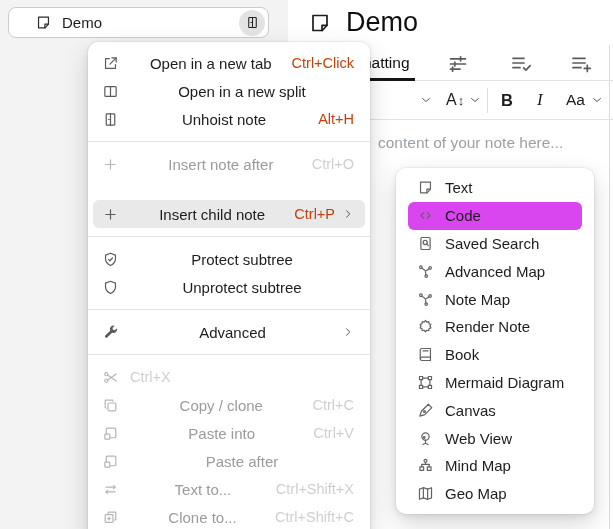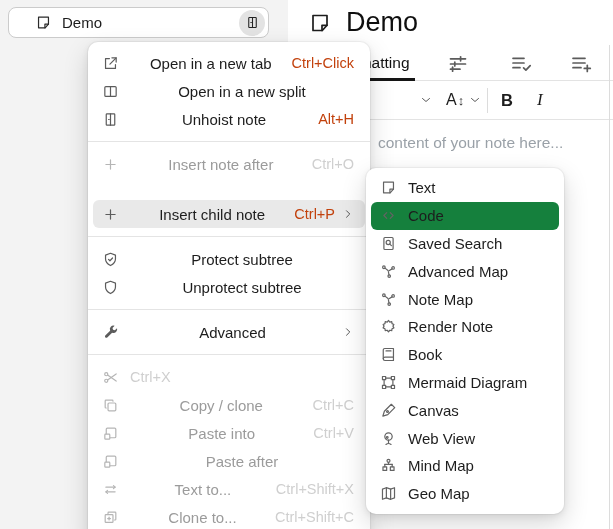--- a/index.html
+++ b/index.html
@@ -24,36 +24,36 @@
   .fmt-item{position:absolute;top:0;height:38px;display:flex;align-items:center;color:#1d1d1d;}
   .chev{width:12px;height:12px;color:#3c3c3c;}
   .vdiv{position:absolute;top:7px;width:1px;height:25px;background:#dcdcdc;}
   .vline-right{position:absolute;left:609px;top:45px;height:484px;width:1px;background:#dcdcdc;}
   .content{position:absolute;left:288px;top:120px;width:321px;height:409px;background:#fff;}
   .placeholder{position:absolute;left:90px;top:14px;font-size:15.5px;color:#9aa1a8;}
   
   .panel{position:absolute;background:#fff;border-radius:10px;
          box-shadow:0 10px 26px rgba(0,0,0,.16),0 2px 7px rgba(0,0,0,.08),0 0 0 1px rgba(0,0,0,.04);}
   .menu-panel{left:88px;top:42px;width:282px;height:500px;padding-top:7px;box-sizing:border-box;z-index:5;}
-  .sub-panel{left:366px;top:168px;width:198px;height:346px;padding:6px 0;box-sizing:border-box;z-index:6;}
+  .sub-panel{left:396px;top:168px;width:198px;height:346px;padding:6px 7px;box-sizing:border-box;z-index:6;}
   .mi{display:flex;align-items:center;height:28px;margin:0 5px;padding:0 11px 0 9px;border-radius:6px;
       font-size:15px;color:#1d1d1d;white-space:nowrap;text-align:center;}
   .mi .ic{width:17px;height:17px;margin-right:11px;flex:none;color:#5c5c5c;}
   .mi .lbl{flex:1;}
   .mi .sc{color:#c2410c;font-size:14.5px;}
   .mi.disabled{color:#9b9b9b;}
   .mi.disabled .ic{color:#b5b5b5;}
   .mi.disabled .sc{color:#cfcfcf;}
   .mi.hl{background:#e9e9e9;margin-top:22px;}
   .mi .arr{width:12px;height:12px;margin-left:7px;color:#3a3a3a;flex:none;}
   .msep{height:1px;background:#e4e4e4;margin:8px 0;}
   .si{display:flex;align-items:center;height:27.8px;margin:0 5px;padding:0 10px 0 9px;border-radius:6px;
       font-size:15px;color:#1d1d1d;white-space:nowrap;}
   .si .ic{width:17px;height:17px;margin-right:11px;flex:none;color:#636363;}
-  .si.hl{background:#15803d;}
+  .si.hl{background:#d946ef;}
   svg{display:block;}
   svg *{fill:none;stroke:currentColor;stroke-width:1.7;stroke-linecap:round;stroke-linejoin:round;}
   svg .f{fill:currentColor;stroke:none;}
   svg .w{fill:#fff;}
   .b-bold{font-weight:bold;font-size:16.5px;}
   .i-italic{font-style:italic;font-family:"Liberation Serif","DejaVu Serif",serif;font-size:17px;}
 </style>
 </head>
 <body>
 
@@ -123,20 +123,26 @@
           <path d="M5 9l7 6 7-6" stroke-width="2.4"></path>
         </svg>
     </span>
     <span class="vdiv" style="left:199px"></span>
     <span class="fmt-item b-bold" style="left:213px">
         <span>B</span>
       </span>
     <span class="fmt-item i-italic" style="left:249px">
         <span>I</span>
       </span>
+    <span class="fmt-item" style="left:278px">
+      <span style="font-size:15.5px">Aa</span>
+      <svg class="chev" style="margin-left:6px" viewBox="0 0 24 24">
+          <path d="M5 9l7 6 7-6" stroke-width="2.4"></path>
+        </svg>
+    </span>
   </div>
 
   <div class="content">
     <span class="placeholder">content of your note here...</span>
   </div>
   <div class="vline-right"></div>
 
   <div class="panel menu-panel">
     <div class="mi">
       <svg class="ic" viewBox="0 0 24 24">

